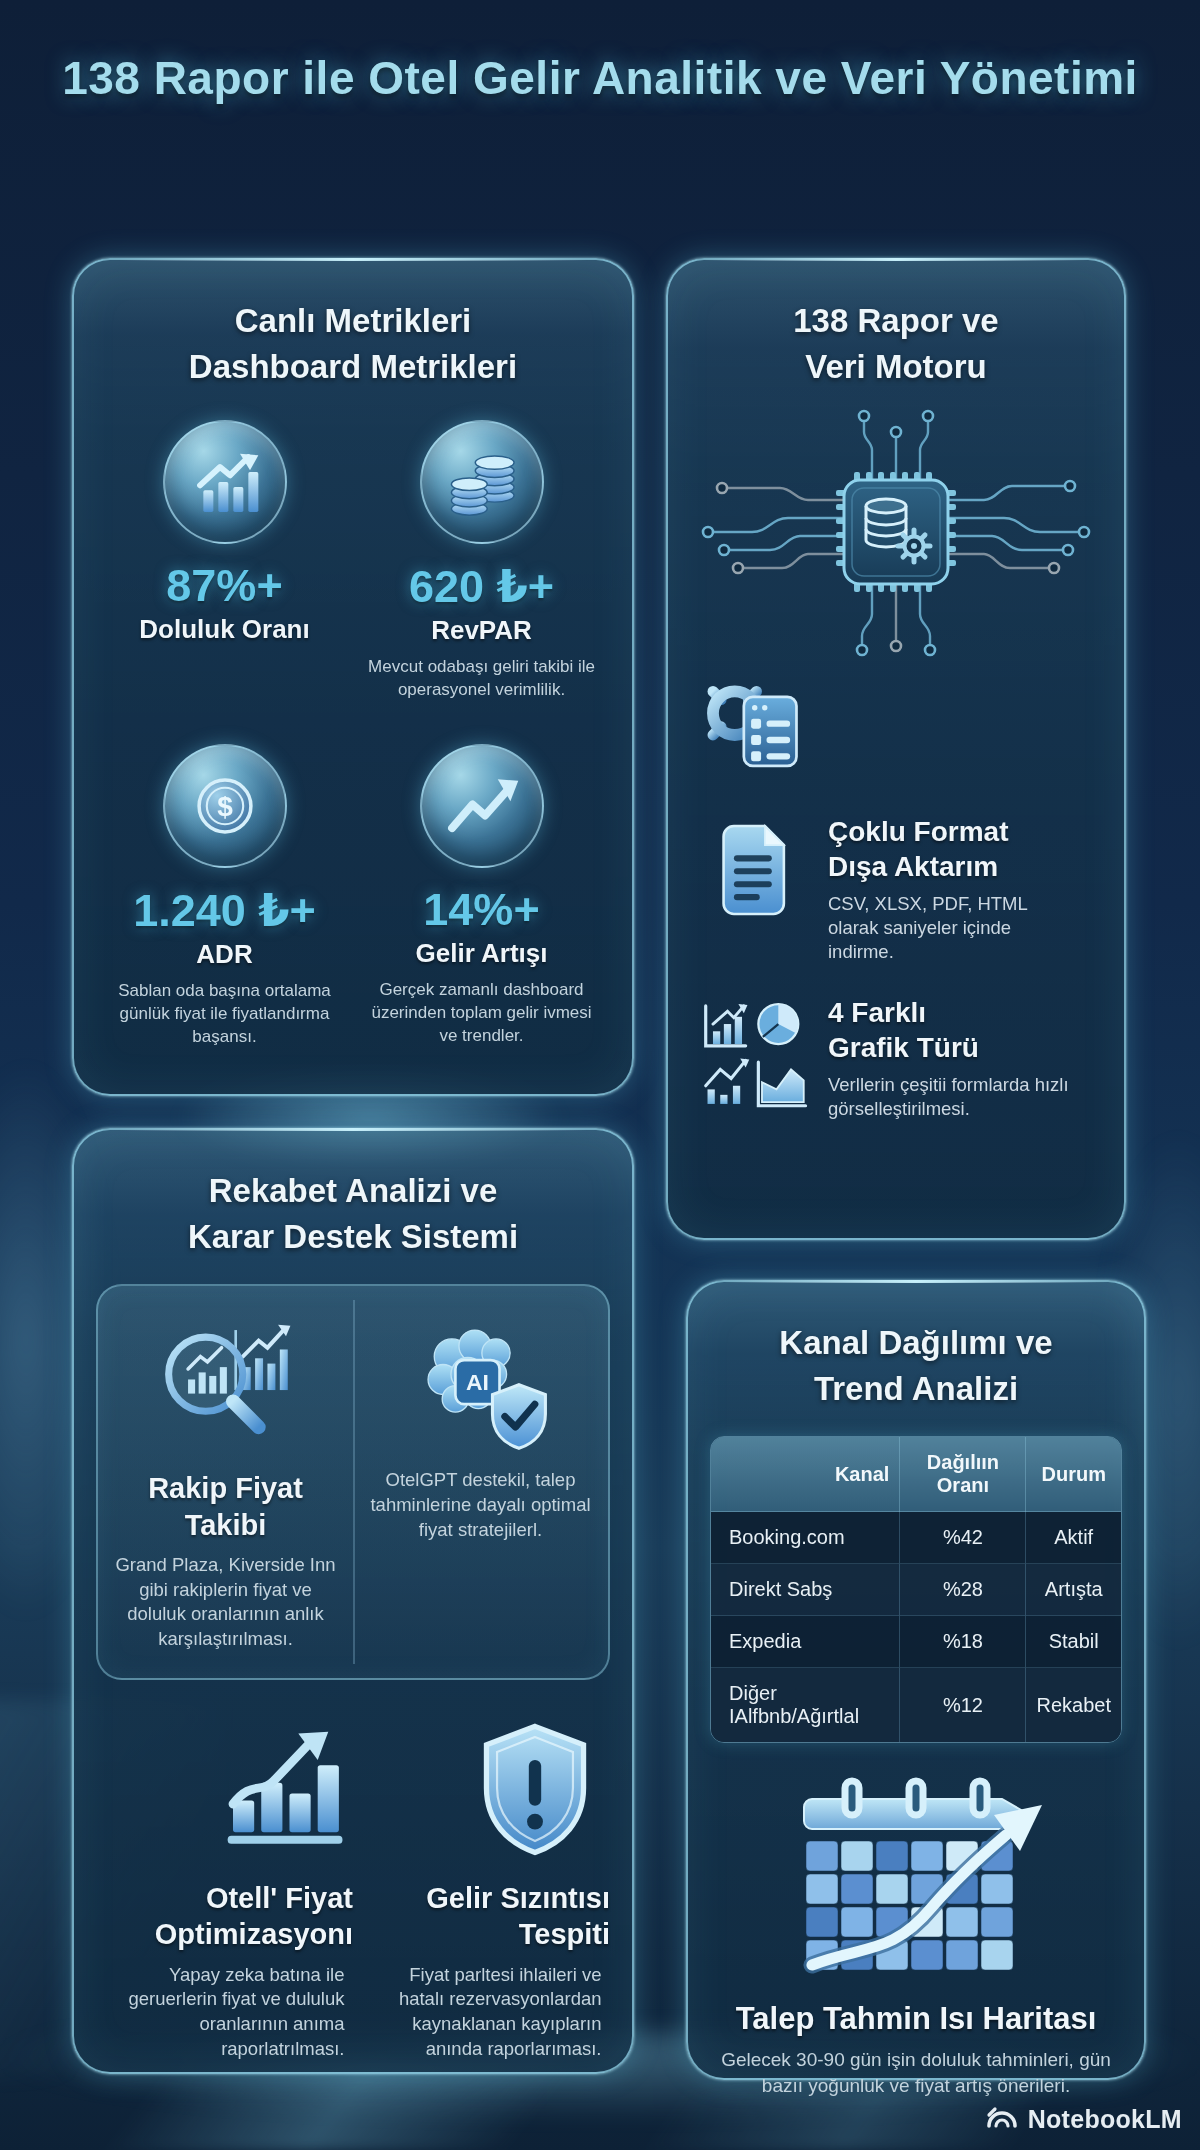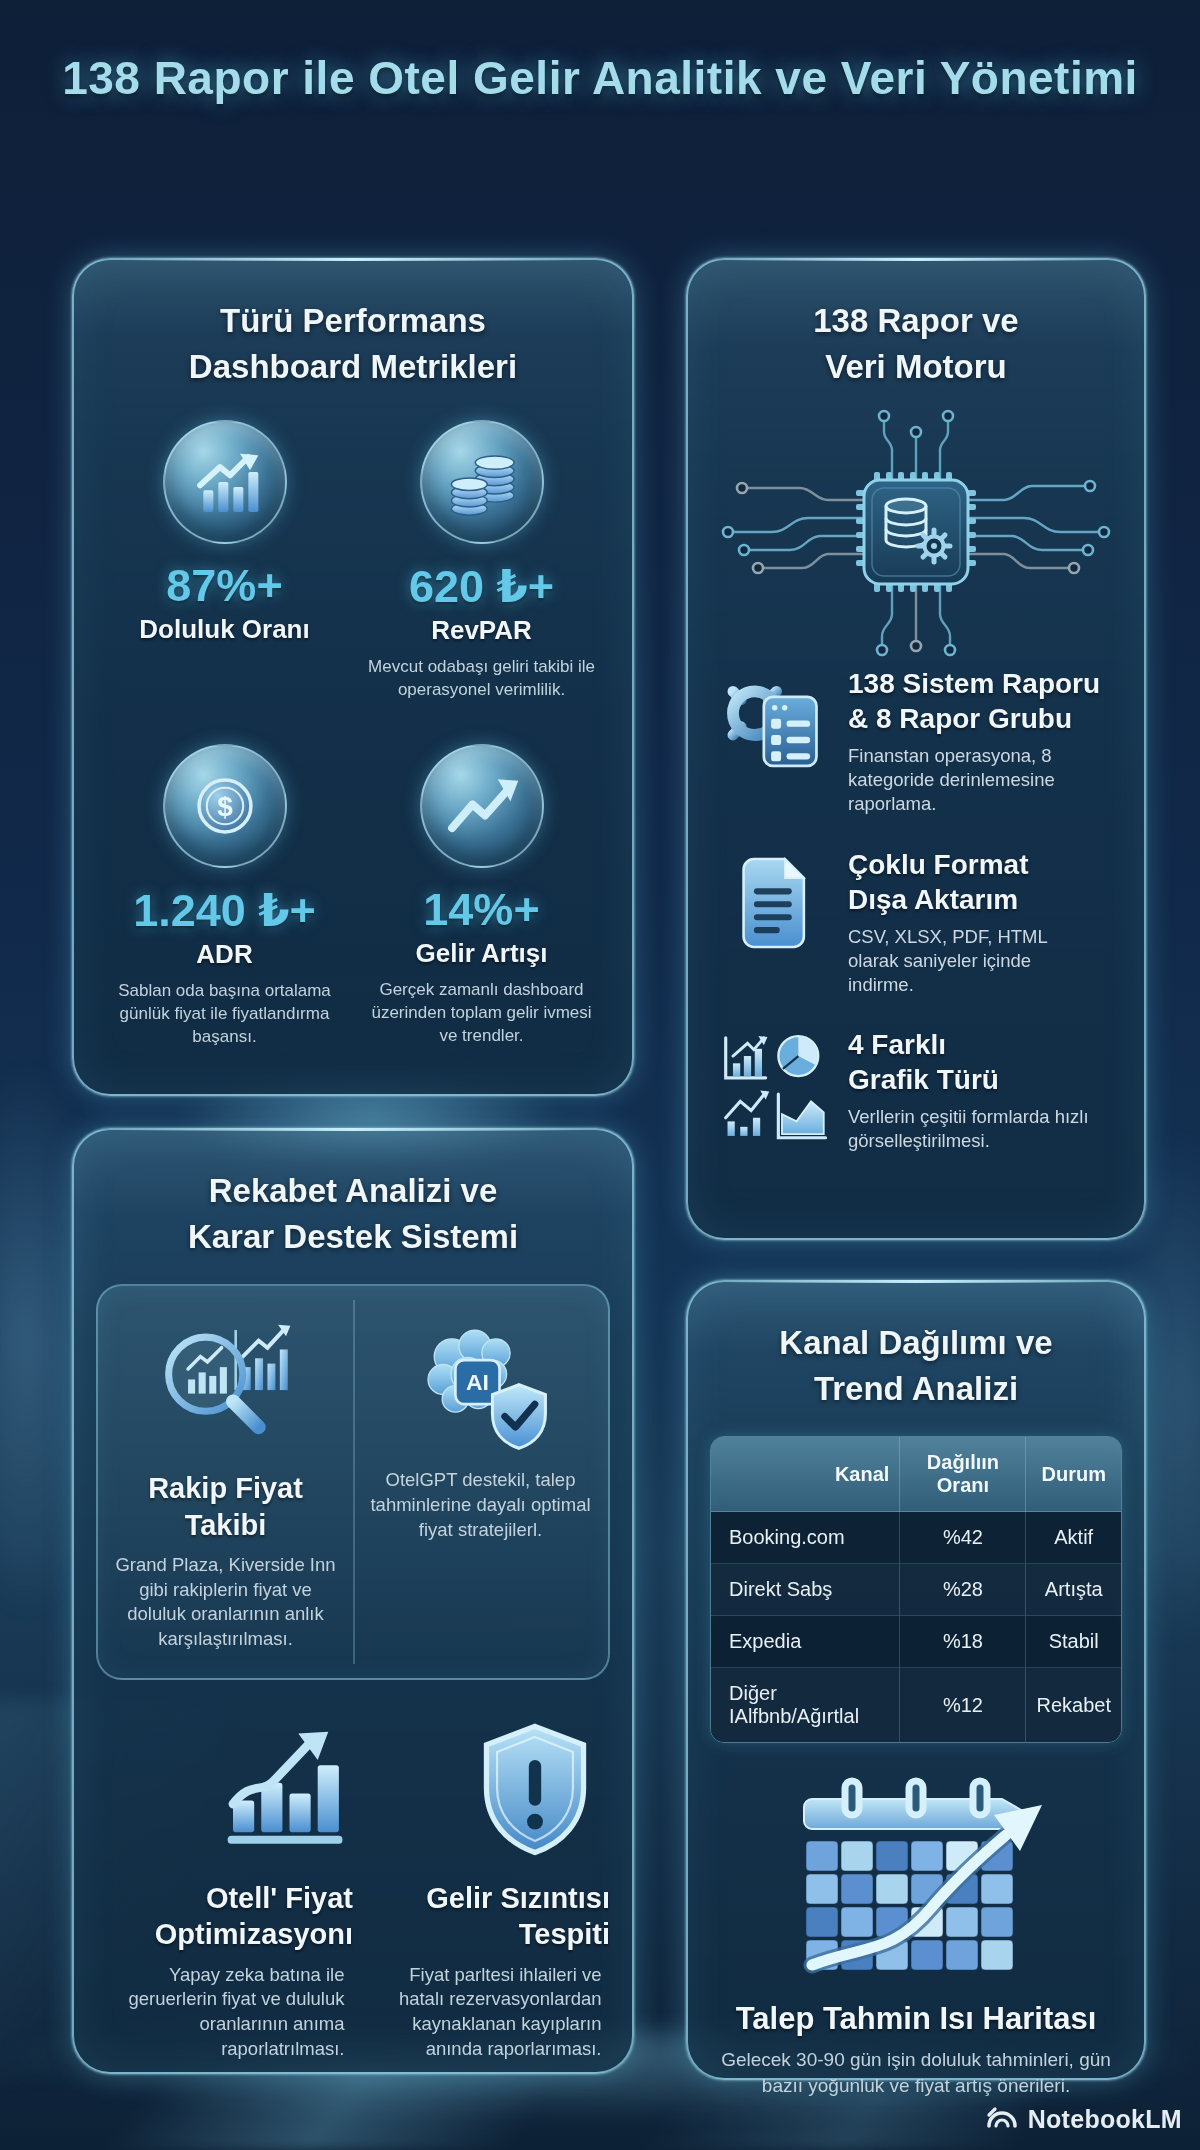--- a/index.html
+++ b/index.html
@@ -26,21 +26,21 @@
     position:absolute;z-index:1;border-radius:38px;
     border:2px solid rgba(148,213,235,.75);
     background:linear-gradient(180deg,rgba(72,122,148,.55) 0%,rgba(40,82,110,.55) 9%,rgba(27,63,88,.72) 22%,rgba(20,50,74,.80) 55%,rgba(17,44,66,.85) 100%);
     box-shadow:0 0 28px rgba(90,190,225,.33),0 0 3px rgba(200,245,255,.8),inset 0 0 46px rgba(110,195,230,.10);
   }
   .card::before{
     content:"";position:absolute;left:8%;right:8%;top:-2px;height:3px;border-radius:3px;
     background:linear-gradient(90deg,transparent,rgba(205,245,255,.95),transparent);
   }
   .card-tl{left:72px;top:258px;width:558px;height:834px;}
-  .card-tr{left:686px;top:258px;width:456px;height:978px;}
+  .card-tr{left:666px;top:258px;width:456px;height:978px;}
   .card-bl{left:72px;top:1128px;width:558px;height:942px;}
   .card-br{left:686px;top:1280px;width:456px;height:796px;}
 
   .card h2{
     margin:0;padding:38px 10px 0;text-align:center;color:#eef6fa;
     font-size:33px;font-weight:bold;line-height:1.4;
     text-shadow:0 2px 5px rgba(0,0,0,.55);
   }
   .card h2 span{display:block;}
 
@@ -127,21 +127,21 @@
 <div class="bgfx streak2"></div>
 <div class="bgfx streak3"></div>
 
 <div class="page-title">
   <span>138 Rapor ile Otel Gelir Analitik</span>
   <span>ve Veri Yönetimi</span>
 </div>
 
 <div class="card card-tl">
   <h2>
-    <span>Türü Performans</span>
+    <span>Canlı Metrikleri</span>
     <span>Dashboard Metrikleri</span>
   </h2>
   <div class="metrics">
 
     <div class="metric">
       <div class="metric-circle">
         <svg width="80" height="76" viewBox="0 0 96 76">
           <defs>
               <linearGradient id="gb1" x1="0" y1="0" x2="0" y2="1">
             <stop offset="0" stop-color="#cfeefb"></stop>
@@ -360,27 +360,20 @@
             <circle cx="79" cy="46" r="3" fill="#d6f0fb"></circle>
           <g fill="#d6f0fb">
             <rect x="64" y="58" width="11" height="11" rx="2.5"></rect>
               <rect x="81" y="60" width="26" height="7" rx="3.5"></rect>
             <rect x="64" y="76" width="11" height="11" rx="2.5"></rect>
               <rect x="81" y="78" width="26" height="7" rx="3.5"></rect>
             <rect x="64" y="94" width="11" height="11" rx="2.5"></rect>
               <rect x="81" y="96" width="26" height="7" rx="3.5"></rect>
           </g>
         </svg>
-      </div>
-      <div>
-        <div class="feature-title">
-          <span>138 Sistem Raporu</span>
-          <span>&amp; 8 Rapor Grubu</span>
-        </div>
-        <div class="feature-desc">Finanstan operasyona, 8 kategoride derinlemesine raporlama.</div>
       </div>
     </div>
 
     <div class="feature">
       <div class="feature-icon">
         <svg width="112" height="112" viewBox="0 0 130 130">
           <defs>
               <linearGradient id="gf2" x1="0" y1="0" x2="0" y2="1">
             <stop offset="0" stop-color="#a8d8f0"></stop>
                 <stop offset="1" stop-color="#4a8fd0"></stop>

